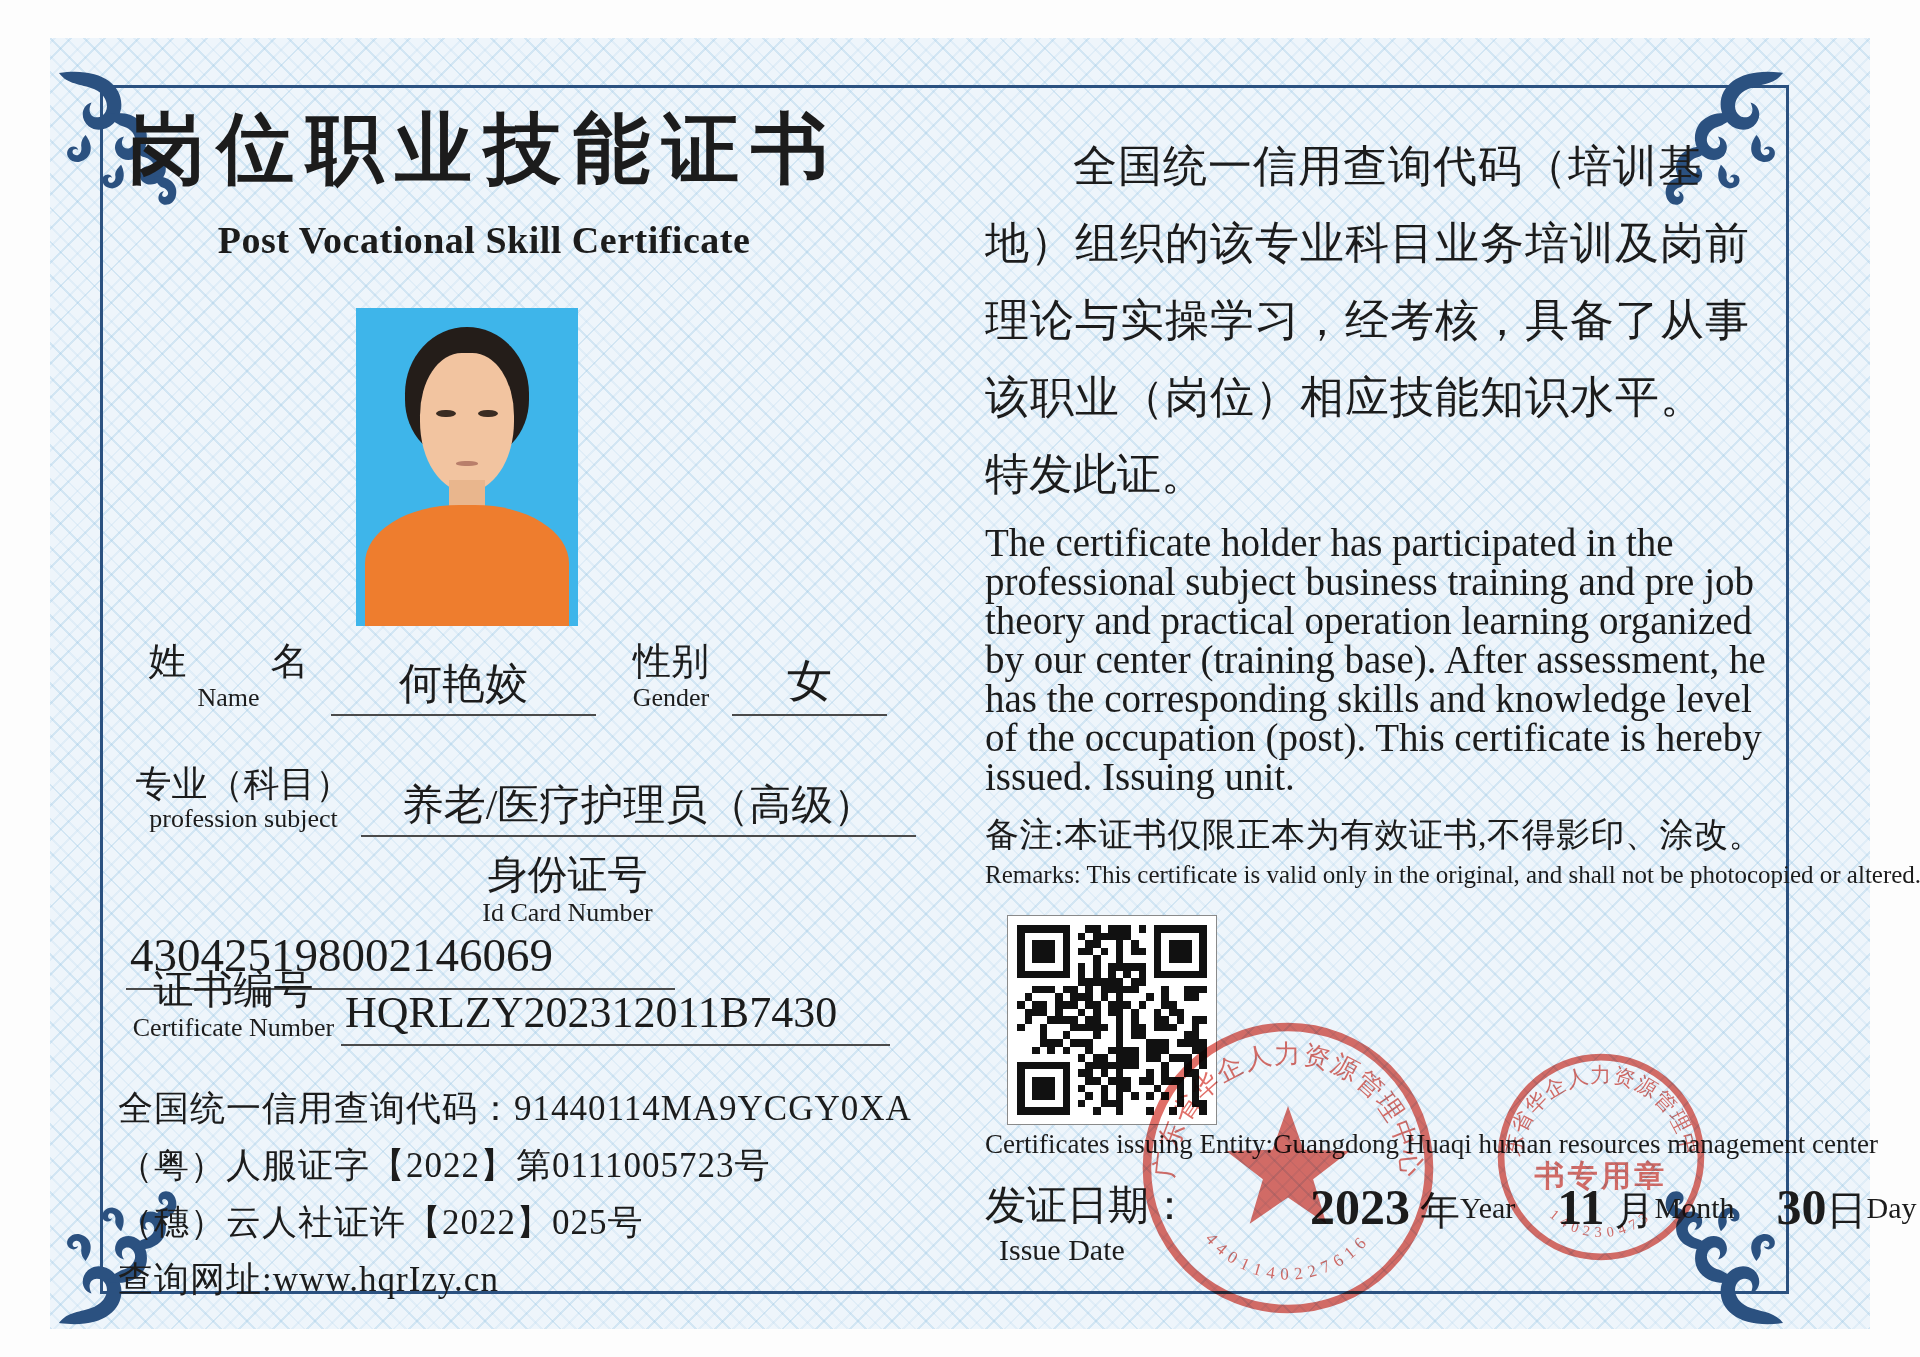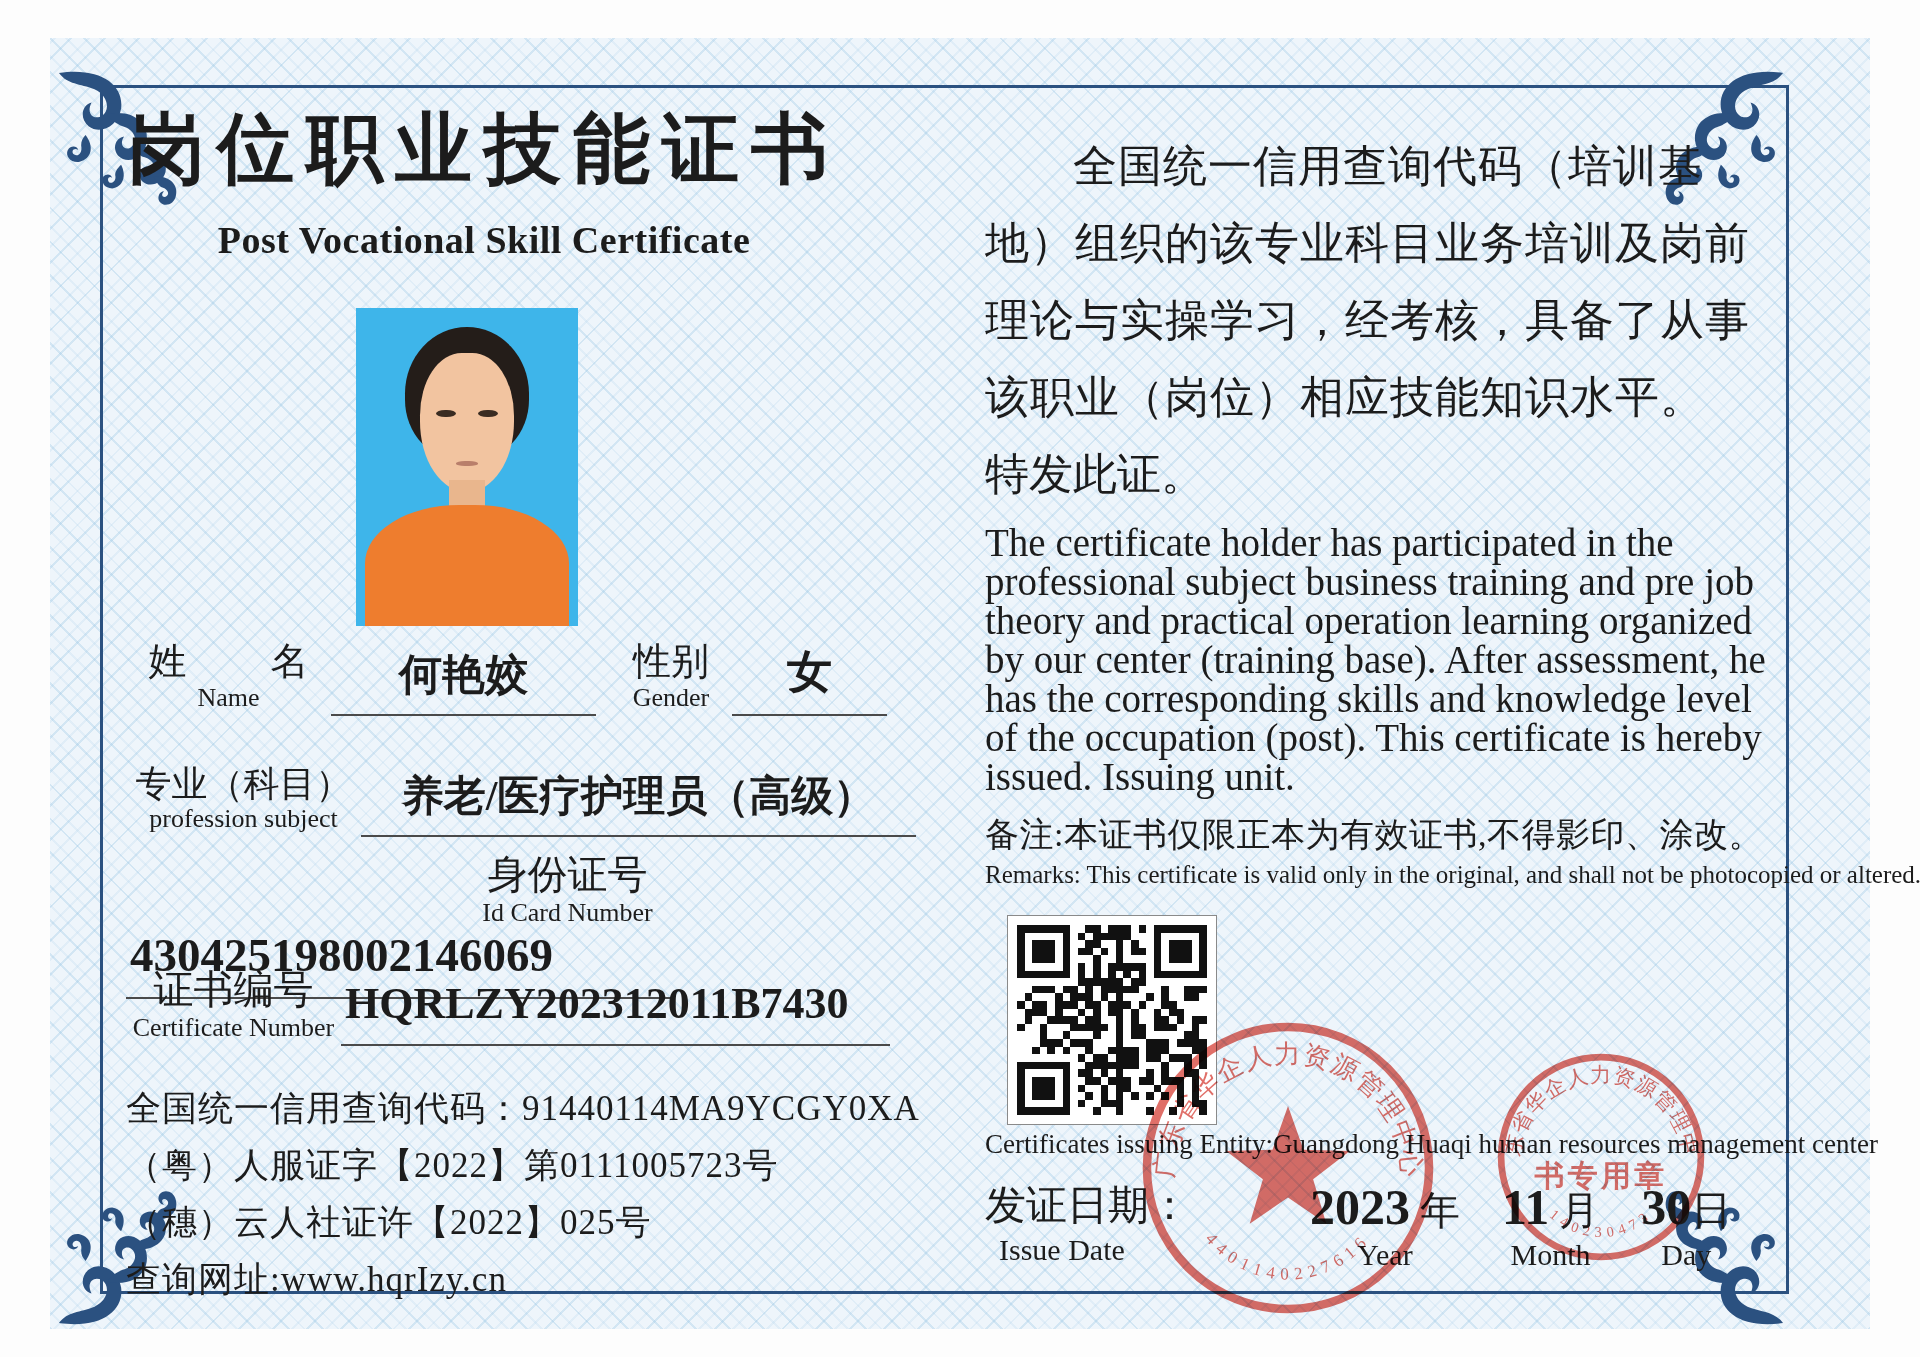--- a/index.html
+++ b/index.html
@@ -30,39 +30,39 @@
   .photo .eye{position:absolute;top:32%;width:9%;height:2.4%;background:#3a2c22;border-radius:50%;}
   .photo .mouth{position:absolute;left:45%;top:48%;width:10%;height:1.8%;background:#b97f6b;border-radius:40%;}
   .photo .neck{position:absolute;left:42%;top:54%;width:16%;height:12%;background:#e9b68d;}
   .photo .shirt{position:absolute;left:4%;bottom:-2%;width:92%;height:40%;background:#ee7d2e;border-radius:46% 46% 0 0;}
 
   .row{position:absolute;display:flex;align-items:flex-end;}
   .flabel{display:flex;flex-direction:column;align-items:center;padding-bottom:4px;}
   .flabel .cn{font-size:38px;line-height:1.12;white-space:nowrap;}
   .flabel .en{font-size:26px;line-height:1.12;white-space:nowrap;}
   .just{text-align:justify;text-align-last:justify;}
-  .fvalue{border-bottom:2.5px solid #4a4a4a;text-align:center;font-weight:700;
-          padding-bottom:17px;white-space:nowrap;line-height:1.05;}
-
-  .fl{position:absolute;left:126px;top:1080px;font-size:35px;line-height:57px;letter-spacing:1px;white-space:nowrap;}
+  .fvalue{border-bottom:2.5px solid #4a4a4a;text-align:center;font-weight:400;
+          padding-bottom:8px;white-space:nowrap;line-height:1.05;}
+
+  .fl{position:absolute;left:118px;top:1080px;font-size:35px;line-height:57px;letter-spacing:1px;white-space:nowrap;}
 
   .rcol{position:absolute;left:985px;top:128px;width:800px;}
   .pcn{font-size:44px;line-height:77px;text-indent:88px;letter-spacing:1px;margin:0;}
   .pcn2{font-size:44px;line-height:77px;margin:0;}
   .pen{font-size:39px;line-height:39px;margin:10px 0 0 0;}
   .rem-cn{font-size:34px;margin-top:16px;letter-spacing:.5px;white-space:nowrap;}
   .rem-en{font-size:25px;margin-top:3px;white-space:nowrap;}
   .qr{width:190px;height:190px;background:#fff;border:1px solid #8a8a8a;padding:9px;margin:26px 0 0 22px;}
   .qr svg{width:100%;height:100%;display:block;}
   .issuer{margin-top:38px;font-size:41px;white-space:nowrap;letter-spacing:1px;}
   .issuer-en{font-size:27px;margin-top:4px;white-space:nowrap;}
   .daterow{margin-top:18px;display:flex;align-items:flex-start;}
   .dlabel .cn{font-size:41px;white-space:nowrap;font-family:Liberation Serif, serif;}
   .dlabel .en{font-size:30px;padding-left:14px;white-space:nowrap;}
-  .dgroup{display:flex;flex-direction:column;align-items:center;margin-left:42px;text-align:center;}
+  .dgroup{display:flex;flex-direction:row;align-items:center;margin-left:42px;text-align:center;}
   .dgroup .numline{font-size:40px;white-space:nowrap;}
   .dgroup .numline b{font-size:50px;font-weight:700;}
   .dgroup .en{font-size:30px;}
 
   .stamp{position:absolute;opacity:.82;mix-blend-mode:multiply;}
   .stamp text{font-family:"Liberation Serif","DejaVu Serif",serif;}
 </style>
 </head>
 <body>
 

